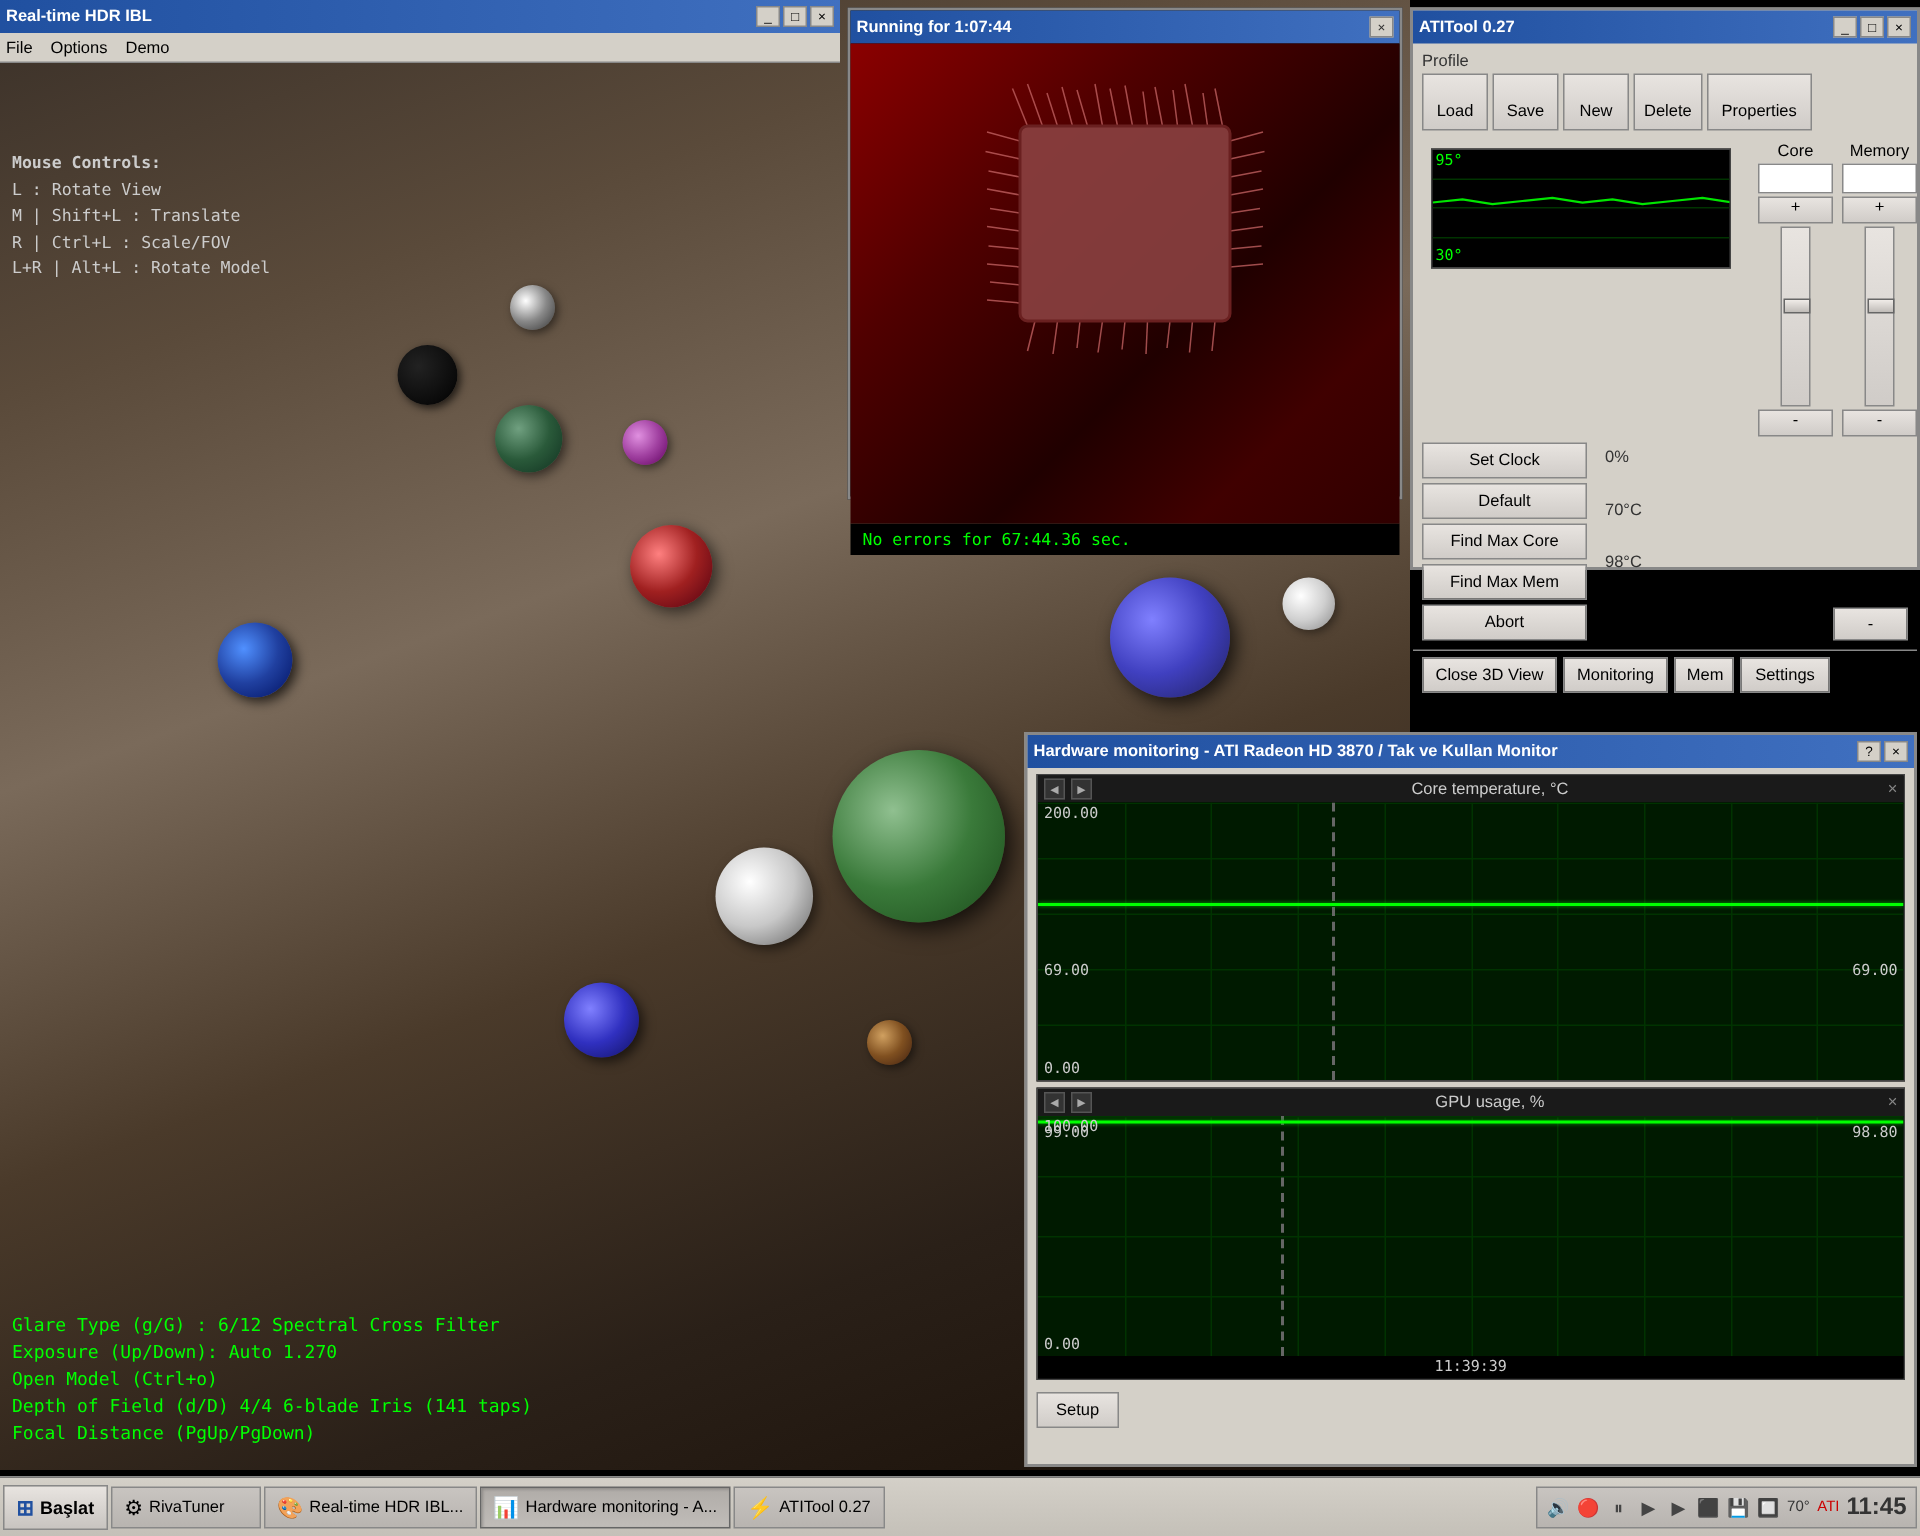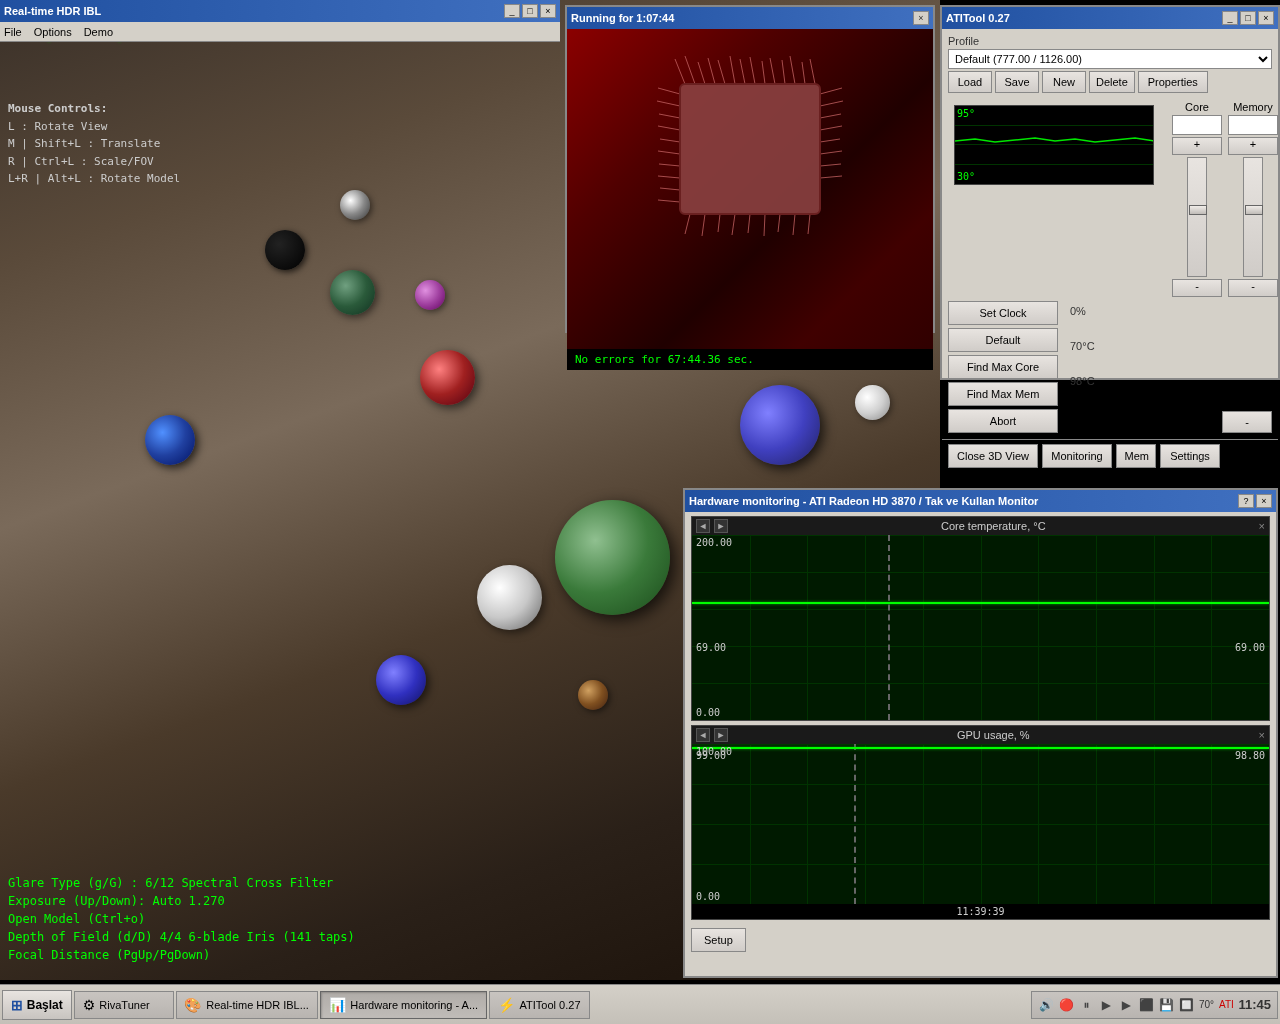--- a/index.html
+++ b/index.html
@@ -132,21 +132,21 @@
       padding: 0 2px;
     }
 
     .ati-btn {
       height: 22px;
       min-width: 44px;
       background: linear-gradient(180deg, #e8e4e0 0%, #d0ccc8 100%);
       border: 1px solid #888;
       font-size: 11px;
       cursor: pointer;
-      padding: 4px 6px;
+      padding: 18px 6px;
     }
 
     #graph-area {
       margin: 4px 6px;
       background: #000;
       width: 200px; height: 80px;
       border: 1px solid #444;
       position: relative;
       overflow: hidden;
     }
@@ -342,21 +342,21 @@
       height: 28px;
       background: linear-gradient(180deg, #c8c4c0 0%, #b8b4b0 100%);
       border: 1px solid #888;
     }
     .systray-icon {
       width: 16px; height: 16px;
       display: flex; align-items: center; justify-content: center;
       font-size: 12px;
     }
     .systray-time {
-      font-size: 13px;
+      font-size: 16px;
       color: #333;
       font-weight: bold;
     }
   </style>
 </head>
 <body>
 
 <div id="main-bg">
 
   <div class="marble" style="width:30px;height:30px;top:190px;left:340px;background:radial-gradient(circle at 35% 35%, #ffffff, #888888, #333333);box-shadow:2px 2px 6px rgba(0,0,0,0.5);"></div>
@@ -484,25 +484,20 @@
       <div class="ctrl-btn">_</div>
       <div class="ctrl-btn">□</div>
       <div class="ctrl-btn">×</div>
     </div>
   </div>
 
   <div class="ati-section">
     <div class="ati-row">
       <span class="ati-label">Profile</span>
     </div>
-    <div class="ati-row">
-      <select class="ati-profile-select">
-        <option>Default (777.00 / 1126.00)</option>
-      </select>
-    </div>
     <div class="ati-row" style="gap:3px;">
       <button class="ati-btn">Load</button>
       <button class="ati-btn">Save</button>
       <button class="ati-btn">New</button>
       <button class="ati-btn">Delete</button>
       <button class="ati-btn" style="min-width:70px;">Properties</button>
     </div>
   </div>
 
   <div style="display:flex;padding:2px 6px;gap:12px;">

